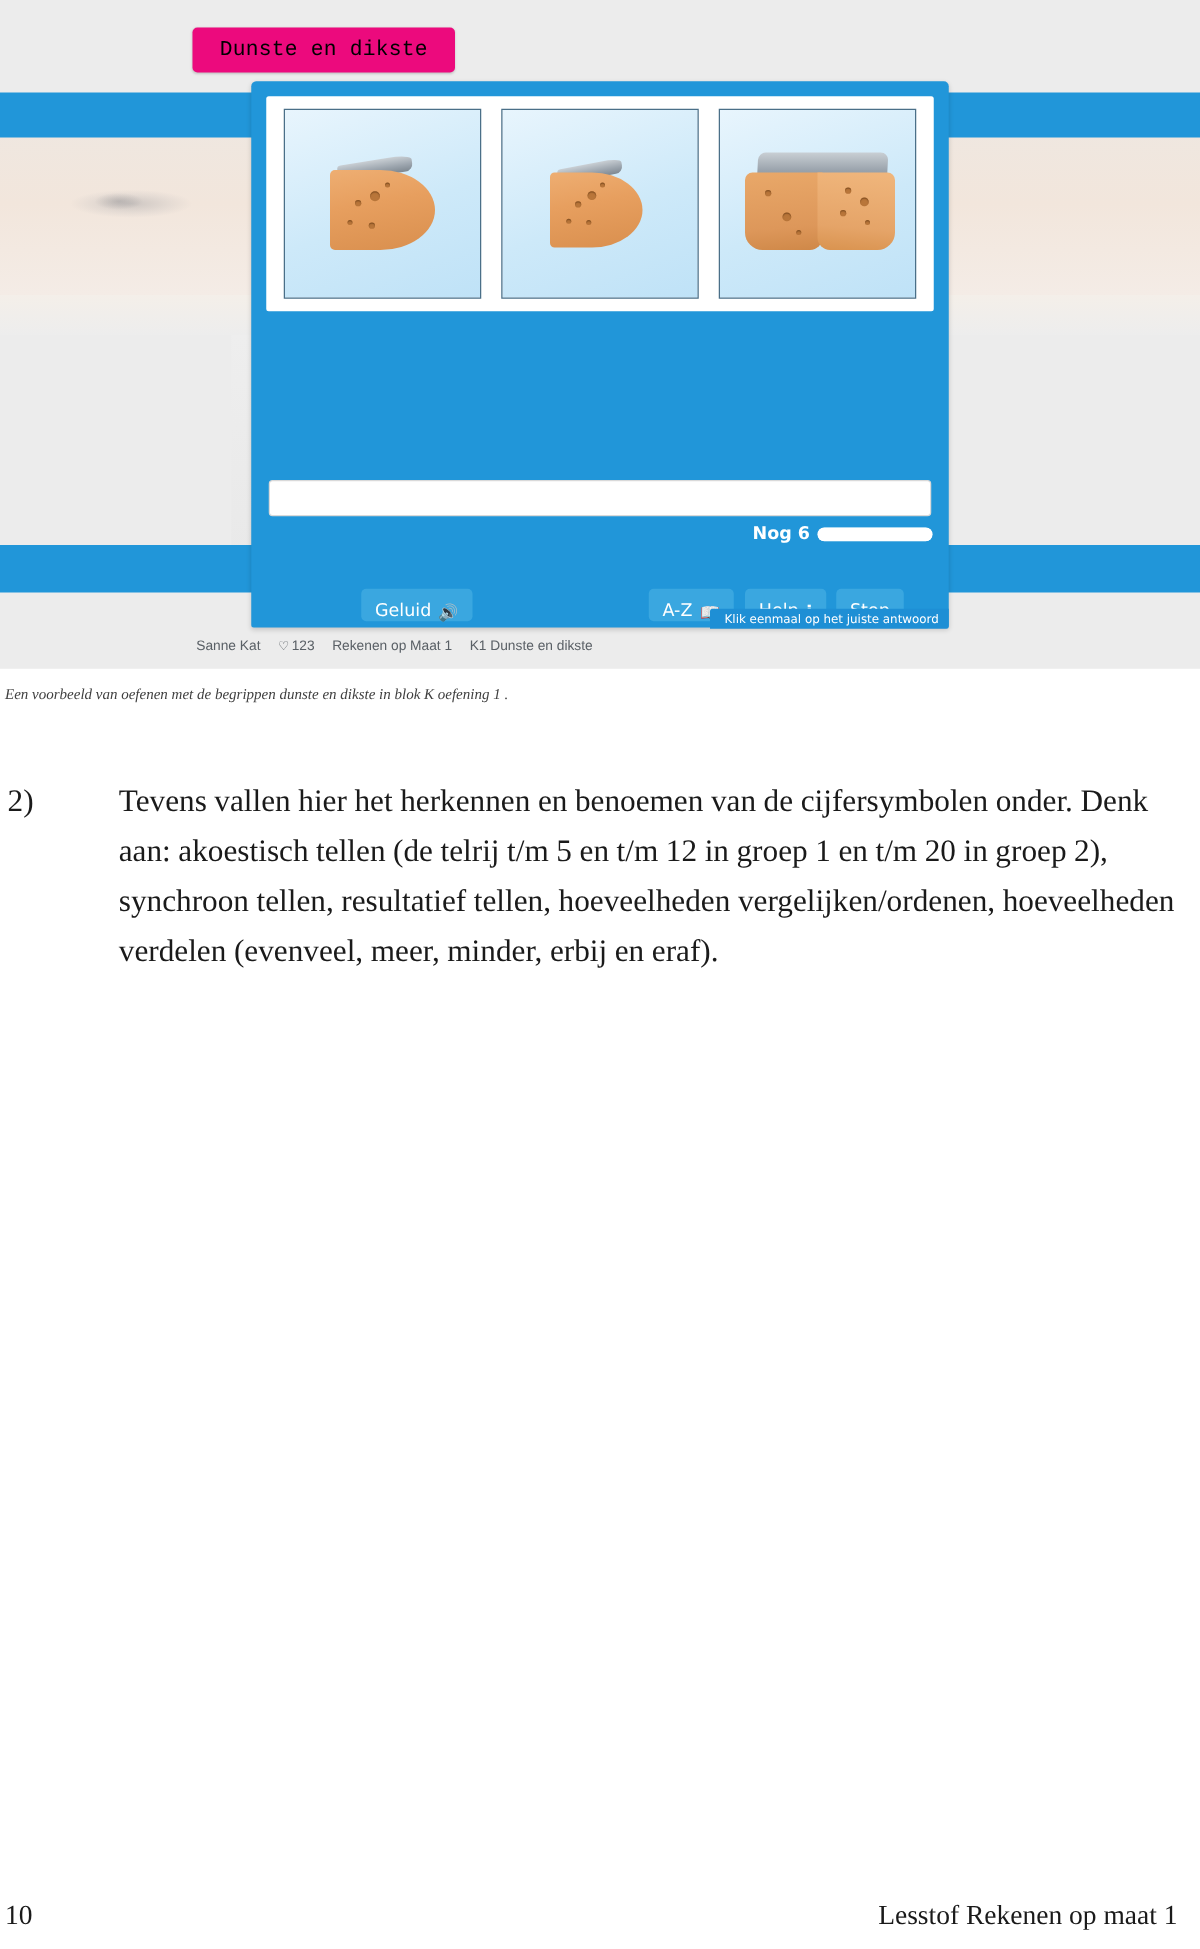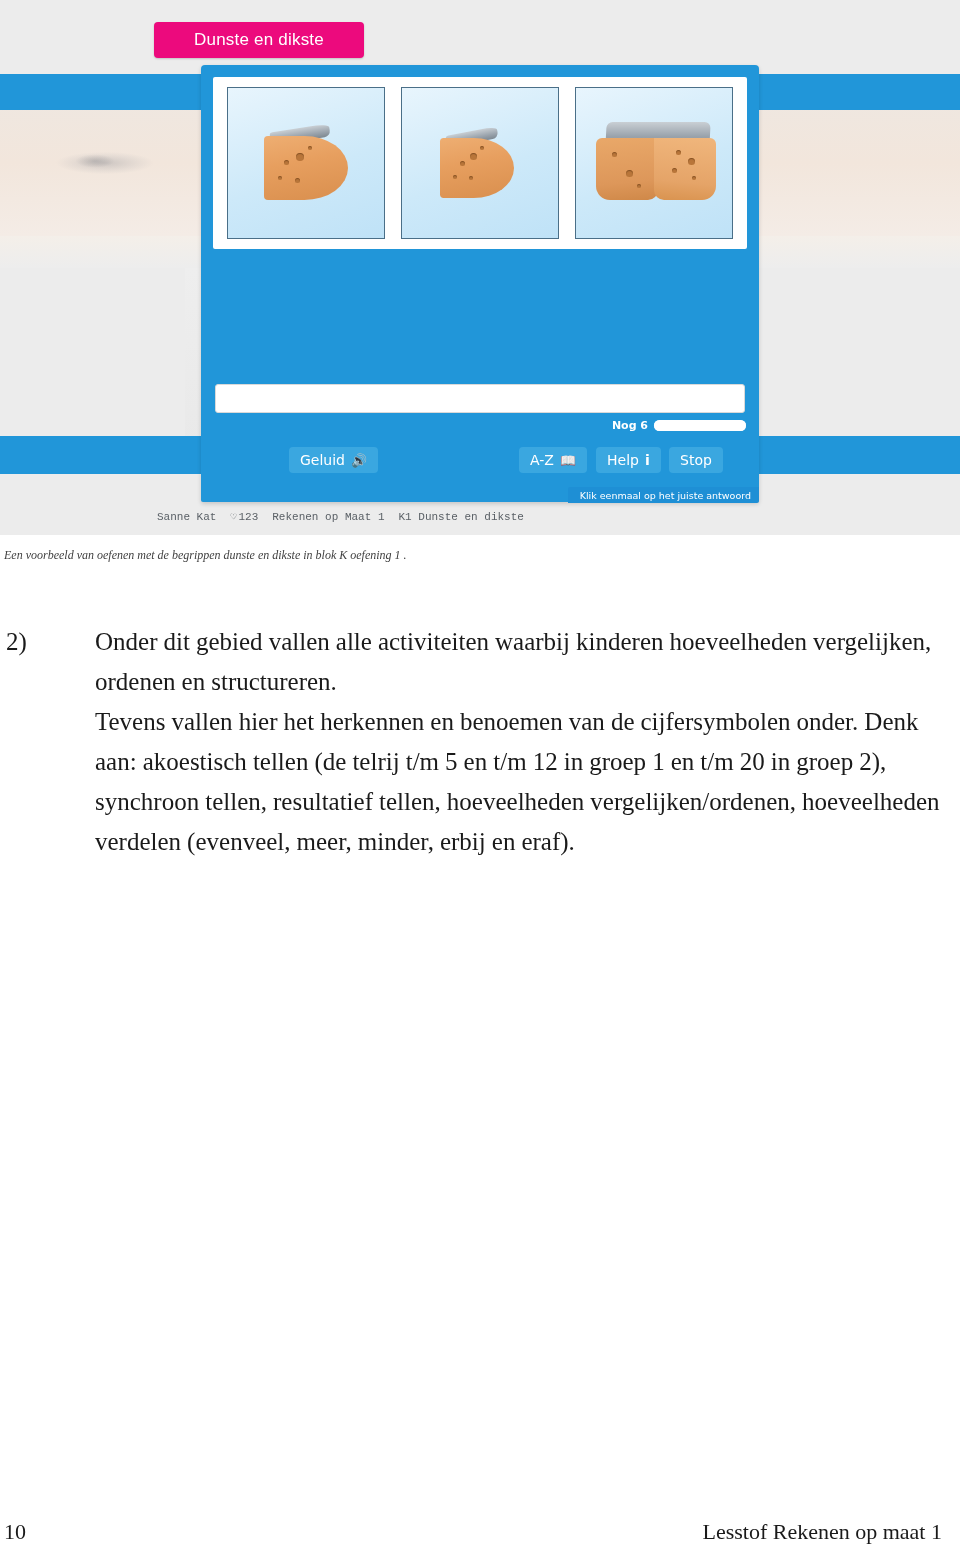--- a/index.html
+++ b/index.html
@@ -67,22 +67,22 @@
     width: 210px;
     height: 36px;
     background: #ec0a7d;
     border-radius: 4px;
     display: flex;
     align-items: center;
     justify-content: center;
     box-shadow: 0 1px 2px rgba(0,0,0,0.18);
   }
   #pink-chip .chip-text {
-    color: #ffffff;
-    font-family: Liberation Sans, sans-serif;
+    color: #000000;
+    font-family: Liberation Mono, monospace;
     font-size: 17px;
     letter-spacing: 0.2px;
   }
 
   
   #app-panel {
     position: absolute;
     left: 201px;
     top: 65px;
     width: 558px;
@@ -168,47 +168,48 @@
     position: absolute;
     right: 13px;
     top: 354px;
     display: flex;
     align-items: center;
     gap: 6px;
   }
   #progress-label {
     color: #ffffff;
     font-family: "DejaVu Sans", sans-serif;
-    font-size: 11px;
+    font-size: 14px;
     font-weight: bold;
   }
   #progress-bar {
     width: 92px;
     height: 11px;
     background: #ffffff;
     border-radius: 6px;
     box-shadow: inset 0 0 0 1px rgba(255,255,255,0.9);
   }
 
   
   .app-btn {
     position: absolute;
     height: 26px;
     background: #3aa7e0;
     border-radius: 4px;
     color: #ffffff;
     font-family: "DejaVu Sans", sans-serif;
     font-size: 14px;
     display: flex;
-    align-items: center;
+    align-items: flex-end;
     justify-content: center;
     gap: 6px;
     padding: 0 11px;
     box-sizing: border-box;
     white-space: nowrap;
+    margin-top: 24px;
   }
   #btn-geluid { left: 88px; top: 382px; }
   #btn-az     { left: 318px; top: 382px; }
   #btn-help   { left: 395px; top: 382px; }
   #btn-stop   { left: 468px; top: 382px; }
 
   .btn-icon {
     font-family: "DejaVu Sans", sans-serif;
     font-size: 13px;
     line-height: 1;
@@ -230,21 +231,21 @@
     align-items: center;
     border-radius: 2px 0 2px 0;
   }
 
   
   #status-line {
     position: absolute;
     left: 157px;
     top: 511px;
     color: #5a6066;
-    font-family: Liberation Mono, monospace;
+    font-family: Liberation Sans, sans-serif;
     font-size: 11px;
     display: flex;
     align-items: center;
     gap: 14px;
     white-space: nowrap;
   }
   #status-line .heart { font-size: 10px; }
   #status-line .seg { display: inline-flex; align-items: center; gap: 2px; }
 
   
@@ -411,20 +412,19 @@
     <span class="seg">K1 Dunste en dikste</span>
   </div>
 </div>
 
 <div id="caption">Een voorbeeld van oefenen met de begrippen dunste en dikste in blok K oefening 1 .</div>
 
 <div id="body-block">
   <div class="list-row">
     <div class="list-marker">2)</div>
     <div class="list-body">
-      <p class="para">Onder dit gebied vallen alle activiteiten waarbij kinderen hoeveelheden vergelijken, ordenen en structureren.</p>
       <p class="para">Tevens vallen hier het herkennen en benoemen van de cijfersymbolen onder. Denk aan: akoestisch tellen (de telrij t/m 5 en t/m 12 in groep 1 en t/m 20 in groep 2), synchroon tellen, resultatief tellen, hoeveelheden vergelijken/ordenen, hoeveelheden verdelen (evenveel, meer, minder, erbij en eraf).</p>
     </div>
   </div>
 </div>
 
 <div id="footer-page">10</div>
 <div id="footer-title">Lesstof Rekenen op maat 1</div>
 
 </body></html>

